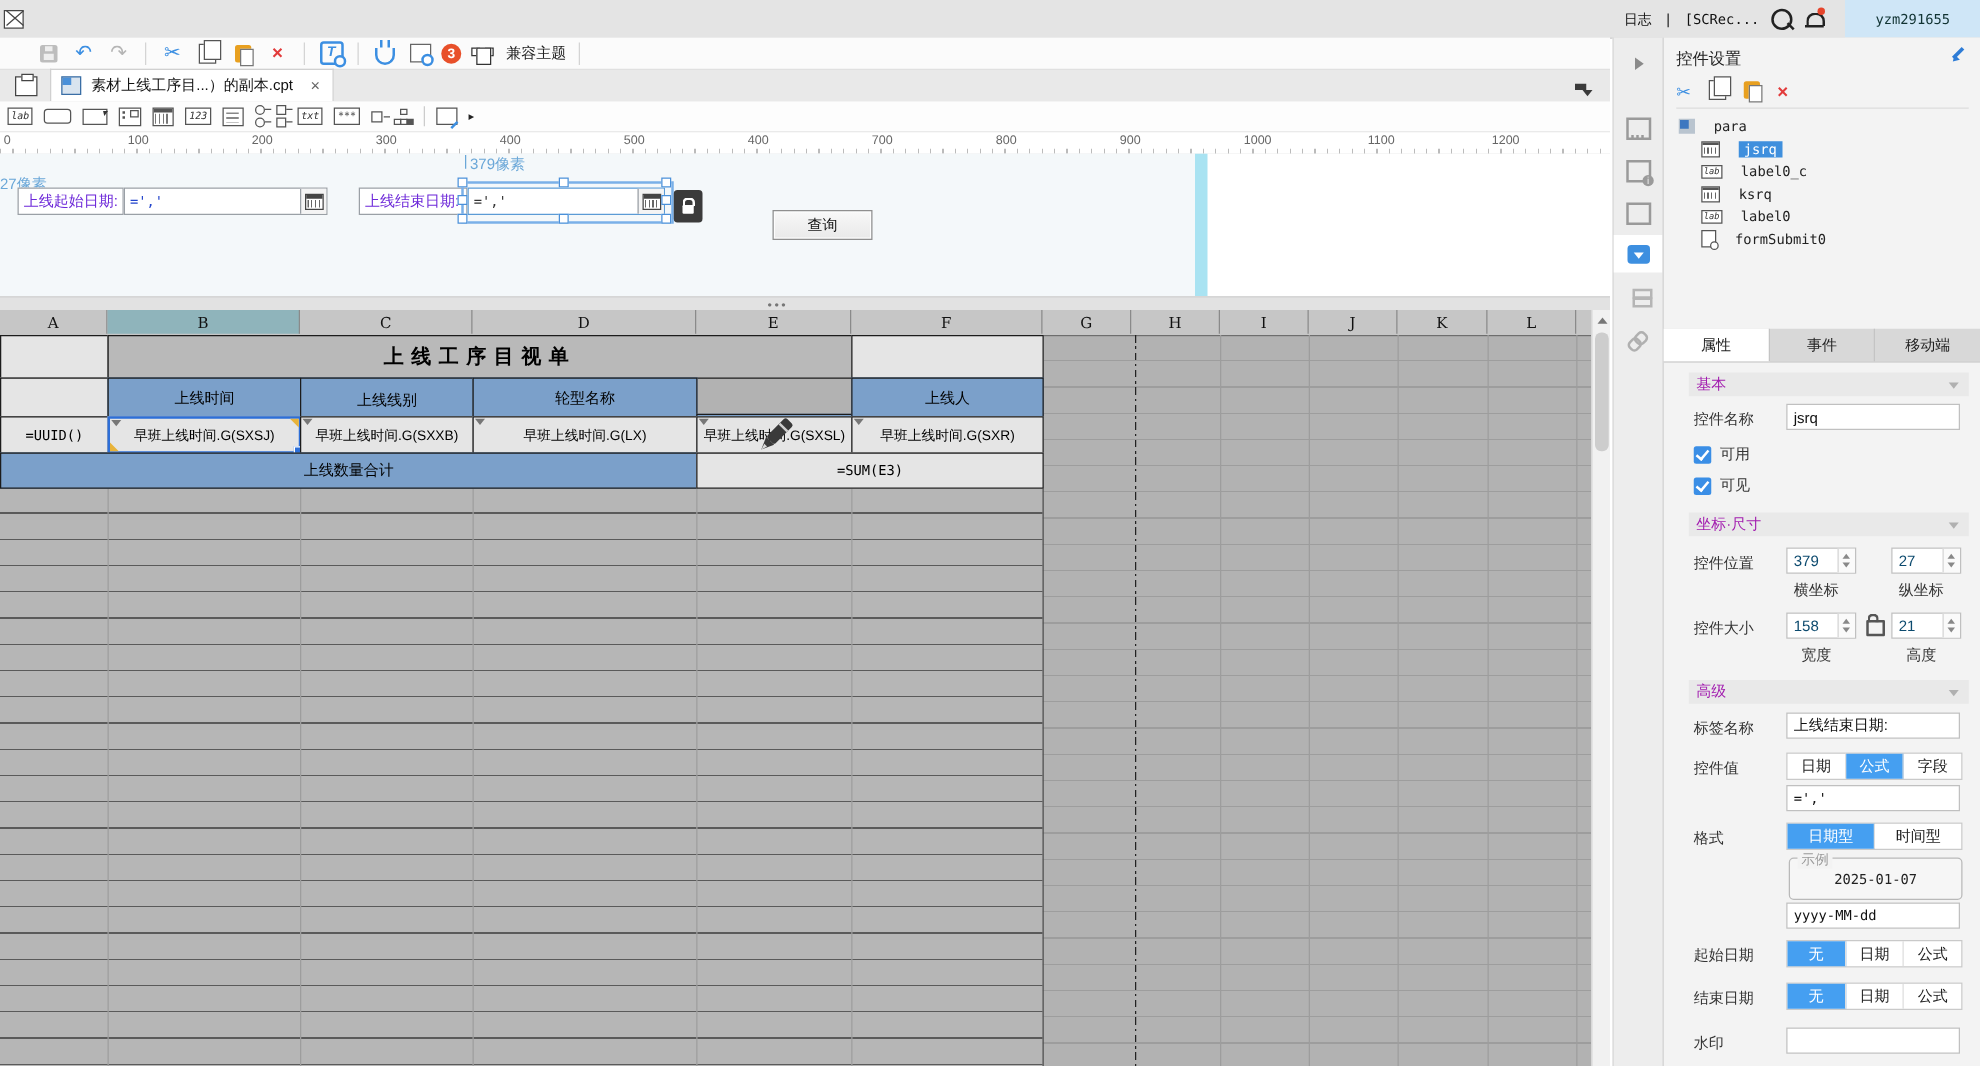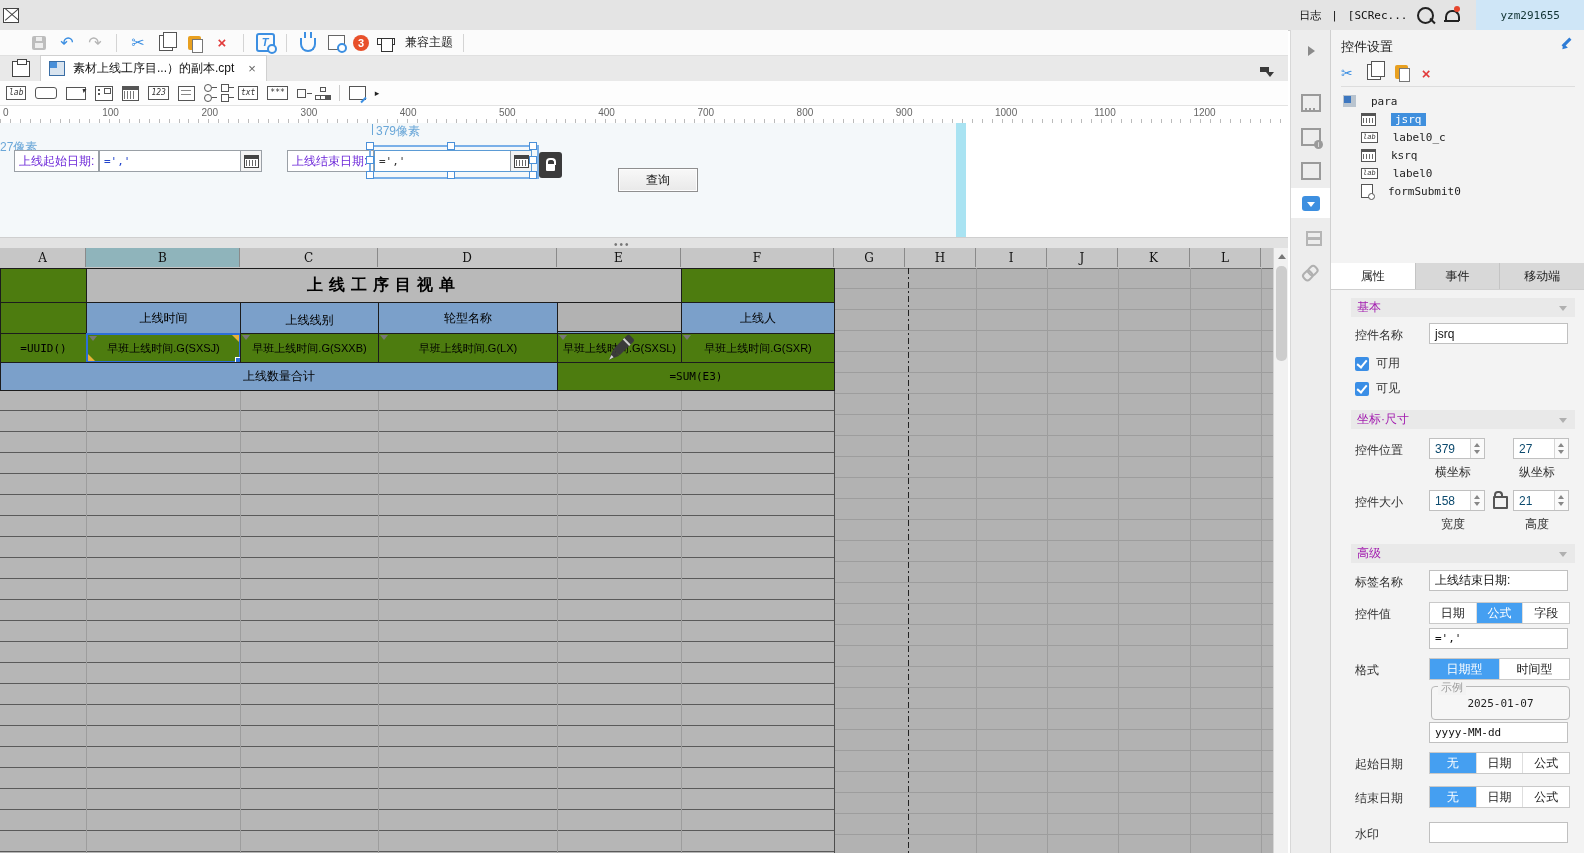--- a/index.html
+++ b/index.html
@@ -145,21 +145,21 @@
   .colhead-sel{background:#8fb4bb;}
   .rows-right{position:absolute;left:834px;top:20px;width:439px;height:585px;
               background:repeating-linear-gradient(to bottom,#b2b2b2 0 20px,#9d9d9d 20px 21px);}
   .rows-left{position:absolute;left:0;top:142px;width:834px;height:463px;
              background:repeating-linear-gradient(to bottom,#b6b6b6 0 20px,#5a5a5a 20px 21px);}
   .vline{position:absolute;width:1px;background:#9d9d9d;}
   .vline-dark{position:absolute;width:1px;background:#4d4d4d;}
   .dashline{position:absolute;left:908px;top:20px;width:1px;height:585px;
             background:repeating-linear-gradient(to bottom,#222 0 6px,transparent 6px 9px,#222 9px 11px,transparent 11px 14px);}
   .cell{position:absolute;border:1px solid #1c1c1c;box-sizing:border-box;display:flex;align-items:center;justify-content:center;
-        font-size:12px;color:#000;background:#4d7c0f;}
+        font-size:12px;color:#000;background:#e5e5e5;}
   .cell-blue{background:#7ba0ca;}
   .cell-title{font-weight:bold;font-size:16px;letter-spacing:6px;background:#b9b9b9;}
   .cell-sel{border:2px solid #2d6fd8;}
   .marker{position:absolute;left:1px;top:1px;width:0;height:0;border-left:4px solid transparent;border-right:4px solid transparent;border-top:5px solid #777;}
   .ytri-bl{position:absolute;left:0;bottom:0;width:0;height:0;border-left:7px solid #e8b33a;border-top:7px solid transparent;}
   .ytri-tr{position:absolute;right:0;top:0;width:0;height:0;border-right:7px solid #e8b33a;border-bottom:7px solid transparent;}
   .fillhandle{position:absolute;right:-3px;bottom:-3px;width:5px;height:5px;background:#2d6fd8;border:1px solid #fff;}
   #vscroll{position:absolute;left:1273px;top:0;width:15px;height:605px;background:#f1f1f1;border-left:1px solid #d5d5d5;}
   #vscroll .uparrow{position:absolute;left:4px;top:6px;width:0;height:0;border-left:4px solid transparent;border-right:4px solid transparent;border-bottom:5px solid #777;}
   #vscroll .thumb{position:absolute;left:2px;top:18px;width:11px;height:95px;background:#cdcdcd;border-radius:5px;}

